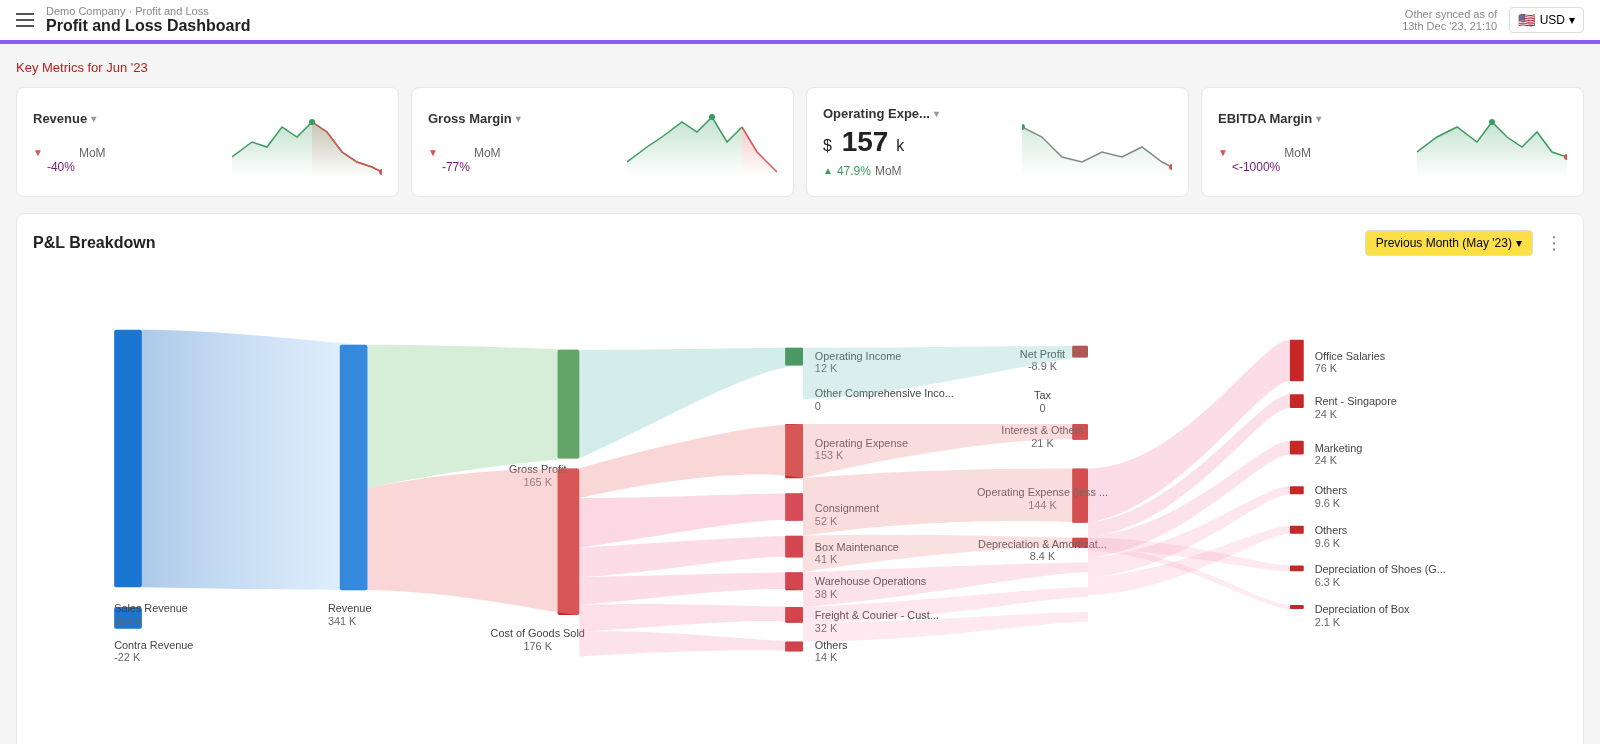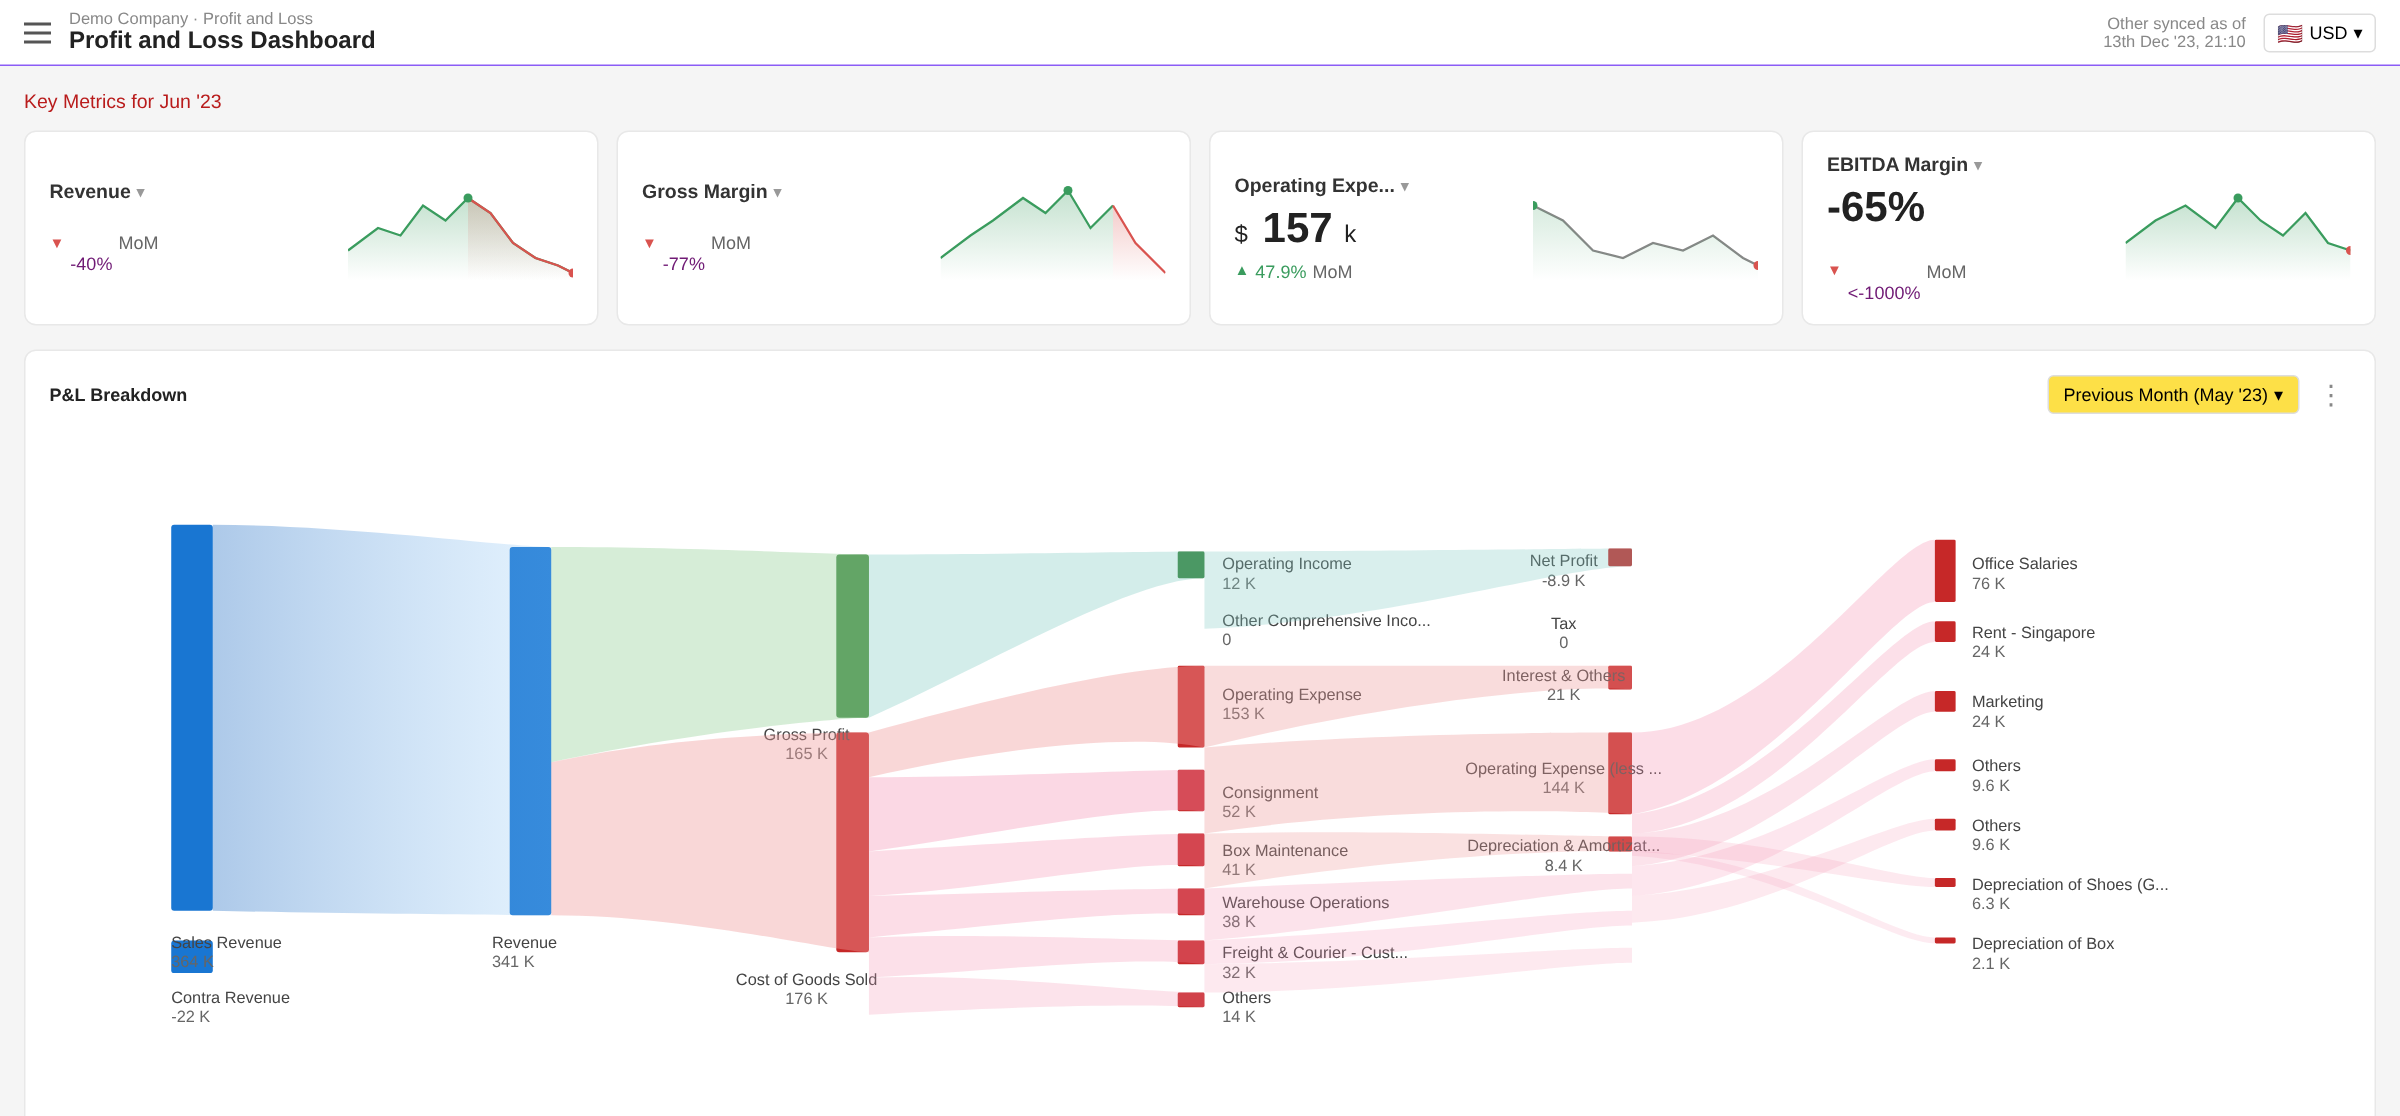--- a/index.html
+++ b/index.html
@@ -1,20 +1,20 @@
 <!DOCTYPE html>
 <html><head>
   <meta charset="utf-8">
   <style>
     * { box-sizing: border-box; margin: 0; padding: 0; }
     body { font-family: -apple-system, BlinkMacSystemFont, 'Segoe UI', sans-serif; background: #f5f5f5; color: #333; font-size: 13px; }
 
     .top-bar {
       background: #fff;
-      border-bottom: 1px solid #8b5cf6;
+      border-bottom: 4px solid #8b5cf6;
       display: flex;
       align-items: center;
       justify-content: space-between;
       padding: 8px 16px;
       height: 44px;
     }
     .top-bar-left { display: flex; align-items: center; gap: 12px; }
     .hamburger { cursor: pointer; display: flex; flex-direction: column; gap: 4px; }
     .hamburger span { display: block; width: 18px; height: 2px; background: #555; }
     .breadcrumb { font-size: 11px; color: #888; }
@@ -63,21 +63,21 @@
       border-radius: 8px;
       border: 1px solid #e8e8e8;
       padding: 16px;
     }
     .breakdown-header {
       display: flex;
       align-items: center;
       justify-content: space-between;
       margin-bottom: 12px;
     }
-    .breakdown-title { font-size: 12px; font-weight: 600; color: #222; }
+    .breakdown-title { font-size: 16px; font-weight: 600; color: #222; }
     .breakdown-controls { display: flex; align-items: center; gap: 8px; }
     .period-selector {
       border: 1px solid #ddd; border-radius: 4px; padding: 5px 10px;
       background: #fde047; font-size: 12px; cursor: pointer;
       display: flex; align-items: center; gap: 4px;
     }
     .more-btn { cursor: pointer; font-size: 18px; color: #888; padding: 0 4px; }
 
     .sankey-container { width: 100%; height: 480px; position: relative; overflow: hidden; }
     .sankey-svg { width: 100%; height: 100%; }
@@ -208,23 +208,20 @@
         <circle cx="0" cy="20" r="3" fill="#3a9c5e"></circle>
         <circle cx="150" cy="60" r="3" fill="#d9534f"></circle>
       </svg>
     </div>
 
     <div class="metric-card">
       <div class="metric-left">
         <div class="metric-label">
           <span>EBITDA Margin</span>
           <span class="chevron">▾</span>
-        </div>
-        <div class="metric-value">
-          <span>-65%</span>
         </div>
         <div class="metric-mom">
           <span class="arrow-down">▼</span>
           <span class="mom-down">&lt;-1000%</span>
           <span>MoM</span>
         </div>
       </div>
       <svg class="mini-chart" viewBox="0 0 150 70">
         <defs>
           <linearGradient id="g4" x1="0" y1="0" x2="0" y2="1">

